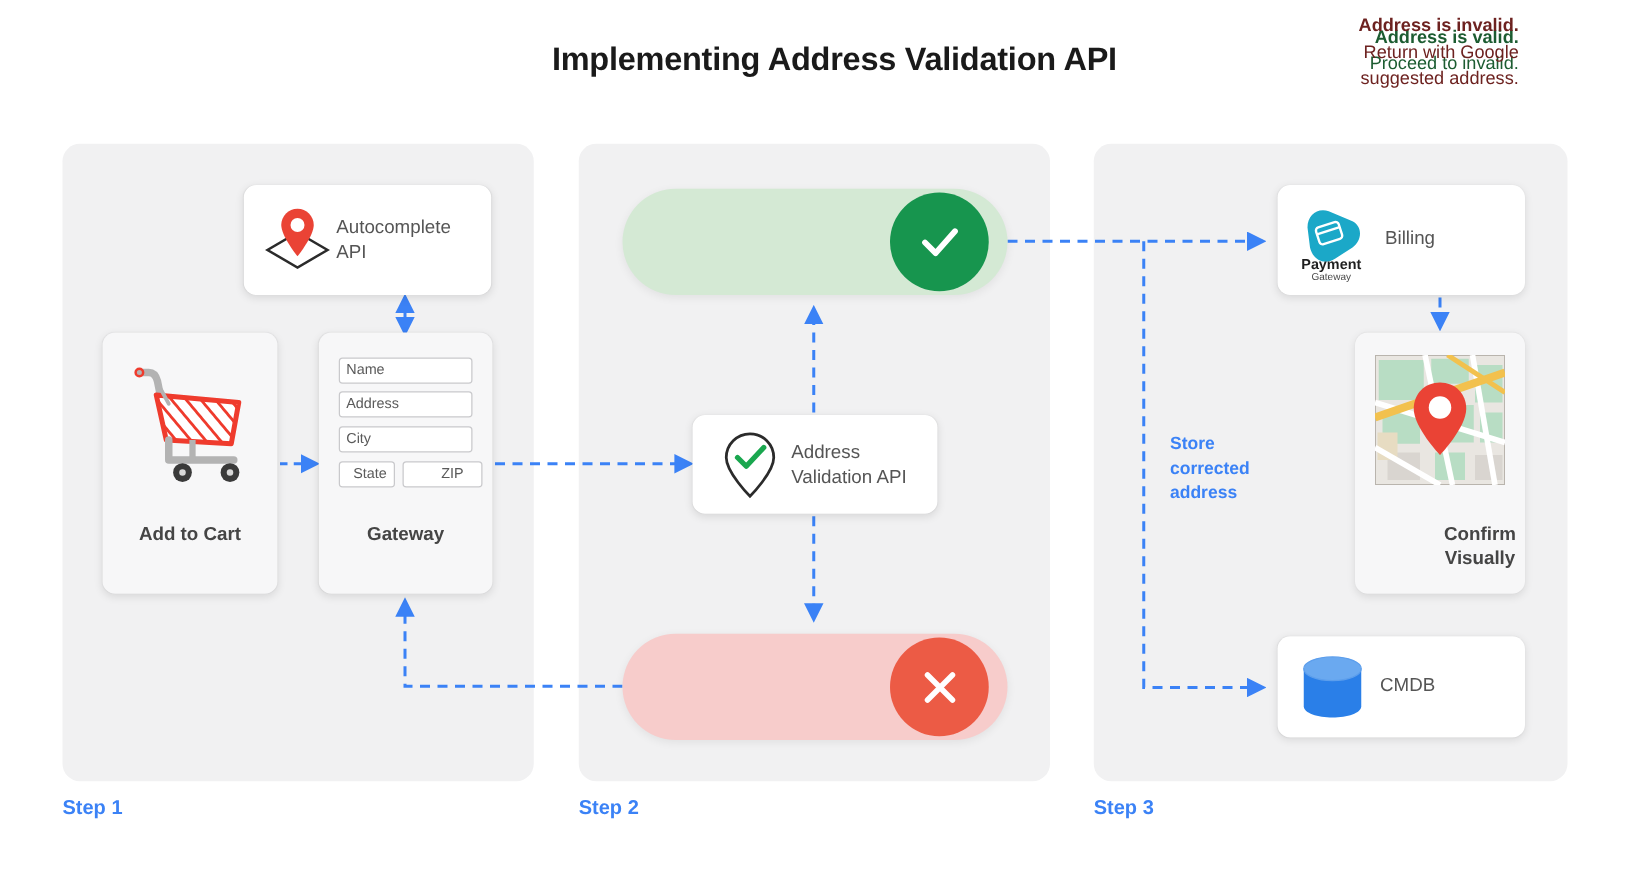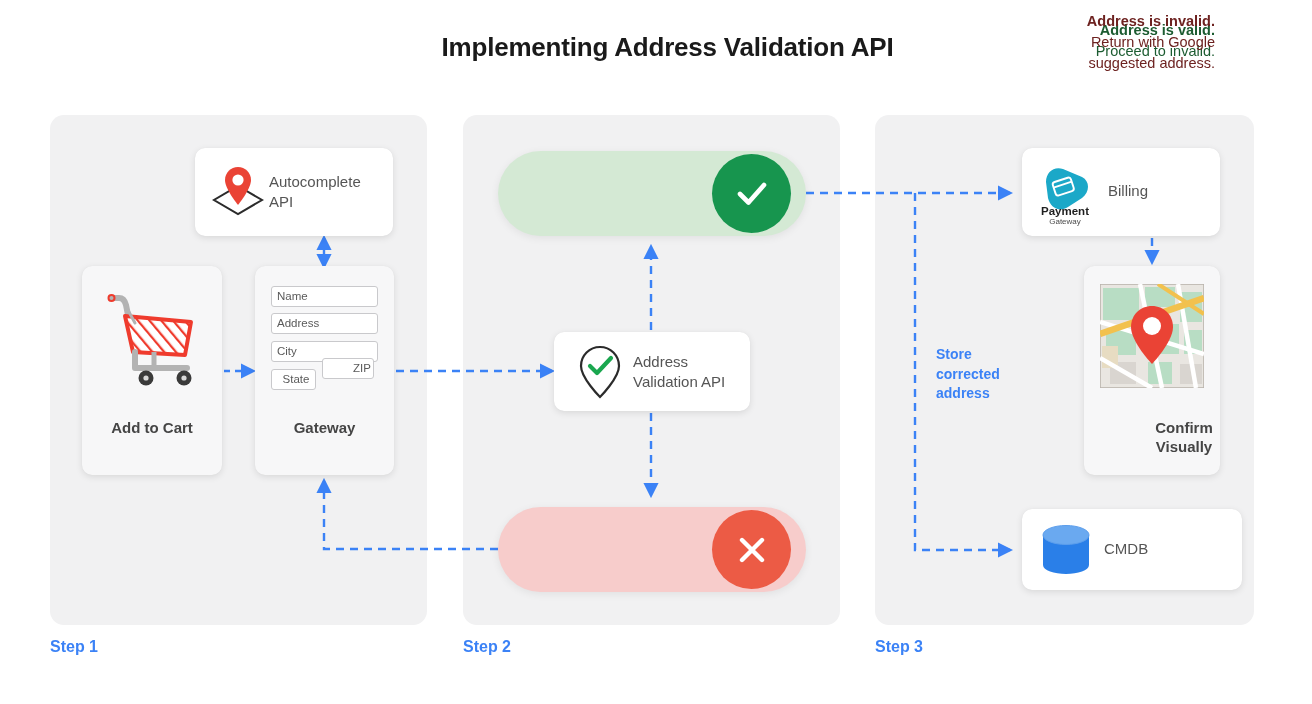--- a/index.html
+++ b/index.html
@@ -118,21 +118,21 @@
   #avapi-card { left: 554px; top: 332px; width: 196px; height: 79px; }
   #avapi-text { left: 79px; top: 20px; width: 110px; }
 
   
   #billing-card { left: 1022px; top: 148px; width: 198px; height: 88px; }
   #billing-text { left: 86px; top: 33px; }
 
   #map-card   { left: 1084px; top: 266px; width: 136px; height: 209px; }
   #map-label  { top: 152px; margin-left: 32px; }
 
-  #cmdb-card { left: 1022px; top: 509px; width: 220px; height: 81px; }
+  #cmdb-card { left: 1022px; top: 509px; width: 198px; height: 81px; }
   #cmdb-text { left: 82px; top: 30px; }
 
   #store-label {
     position: absolute; left: 936px; top: 345px;
     font-size: 14px; font-weight: bold; color: #3b82f6; line-height: 19.5px;
   }
 
   
   #wires { position: absolute; left: 0; top: 0; width: 1312px; height: 704px; pointer-events: none; }
 </style>
@@ -206,21 +206,21 @@
       <circle cx="85" cy="88" r="2.6" fill="#d8d8d8"></circle>
     </svg>
     <div class="card-label" id="cart-label">Add to Cart</div>
   </div>
 
   <div class="card-soft" id="checkout-card">
     <div class="field" style="left:16px; top:20px; width:107px;">Name</div>
     <div class="field" style="left:16px; top:47px; width:107px;">Address</div>
     <div class="field" style="left:16px; top:75px; width:107px;">City</div>
     <div class="field" style="left:16px; top:103px; width:45px;text-align:center;">State</div>
-    <div class="field" style="left:67px; top:92px; width:52px;padding-left:30px;">ZIP</div>
+    <div class="field" style="left:67px; top:103px; width:64px;padding-left:30px;">ZIP</div>
     <div class="card-label" id="checkout-label">Gateway</div>
   </div>
 
   <div class="pill" id="valid-pill"></div>
   <div class="pill-text" id="valid-text">
     <span class="strong">Address is valid.</span>
     <span>Proceed to invalid.</span>
   </div>
   <div class="badge" id="valid-badge">
     <svg width="40" height="40" viewBox="0 0 40 40">

